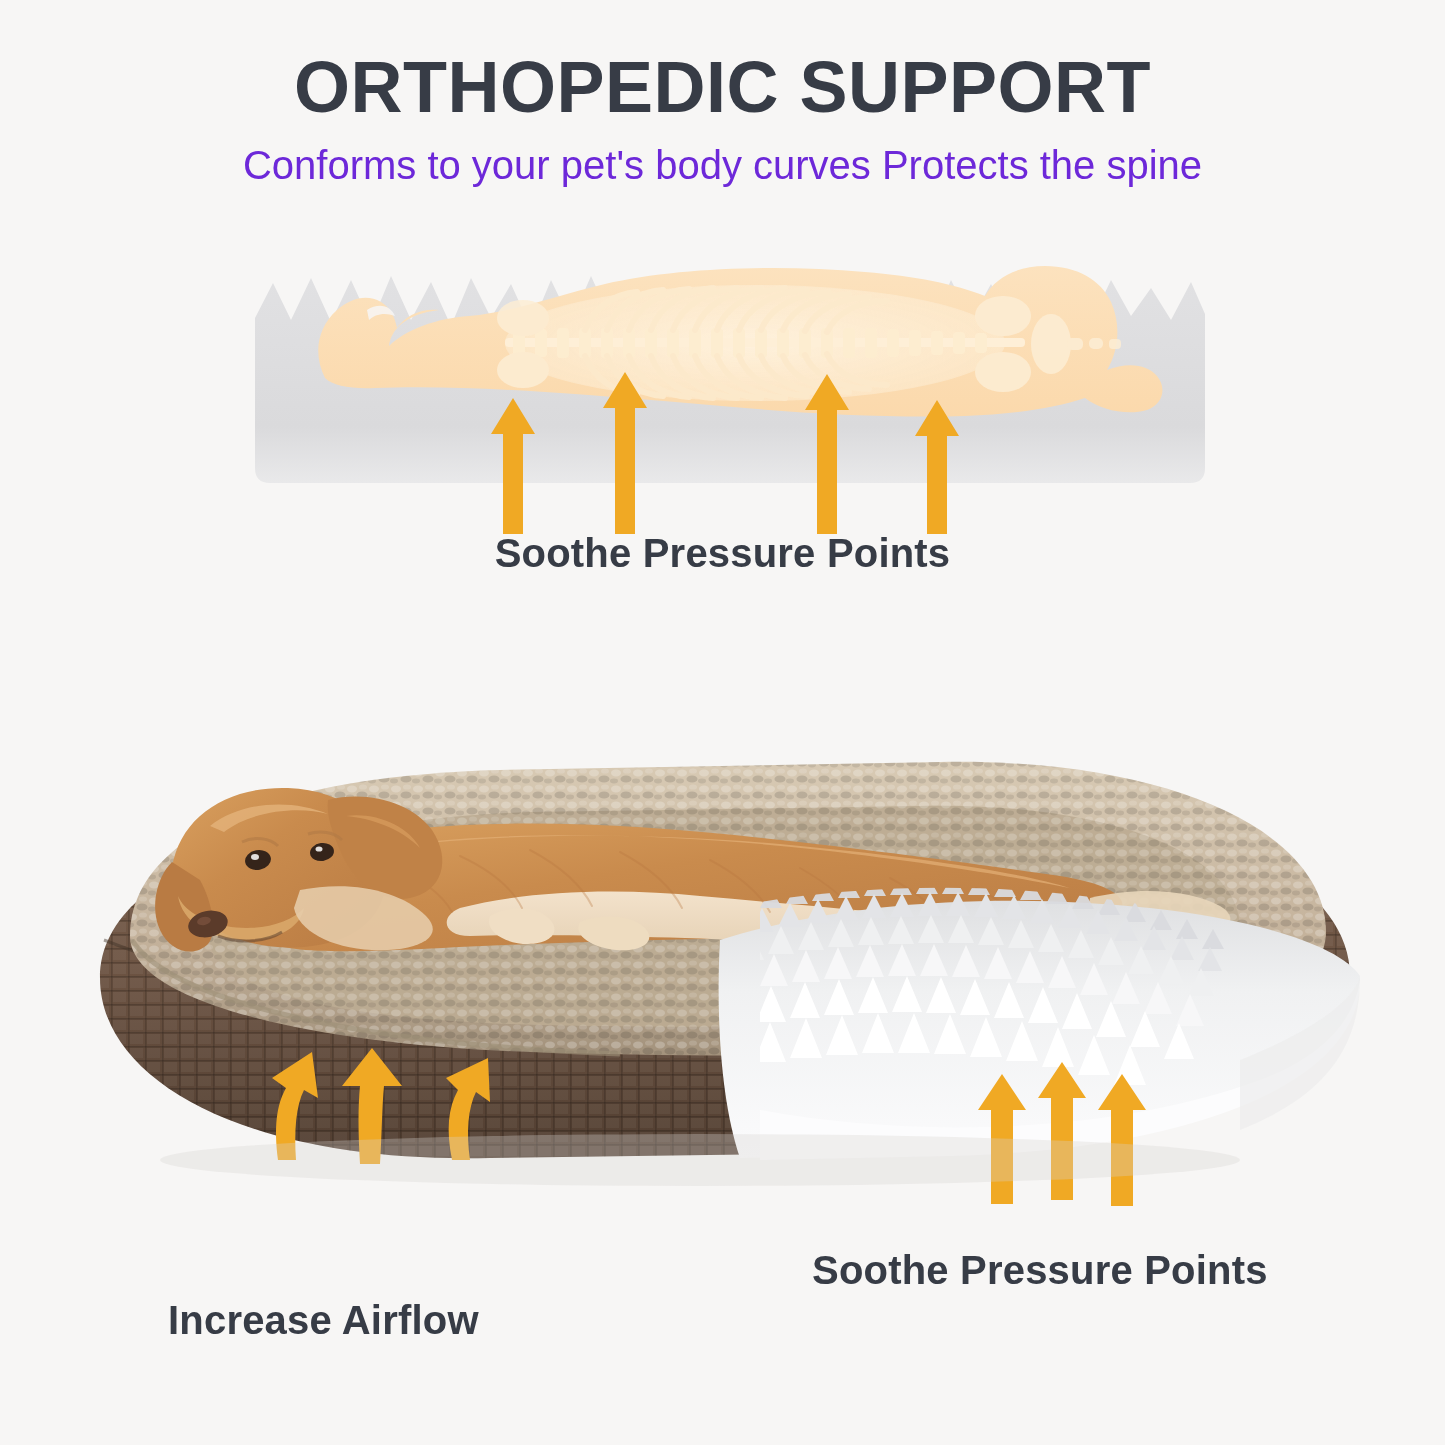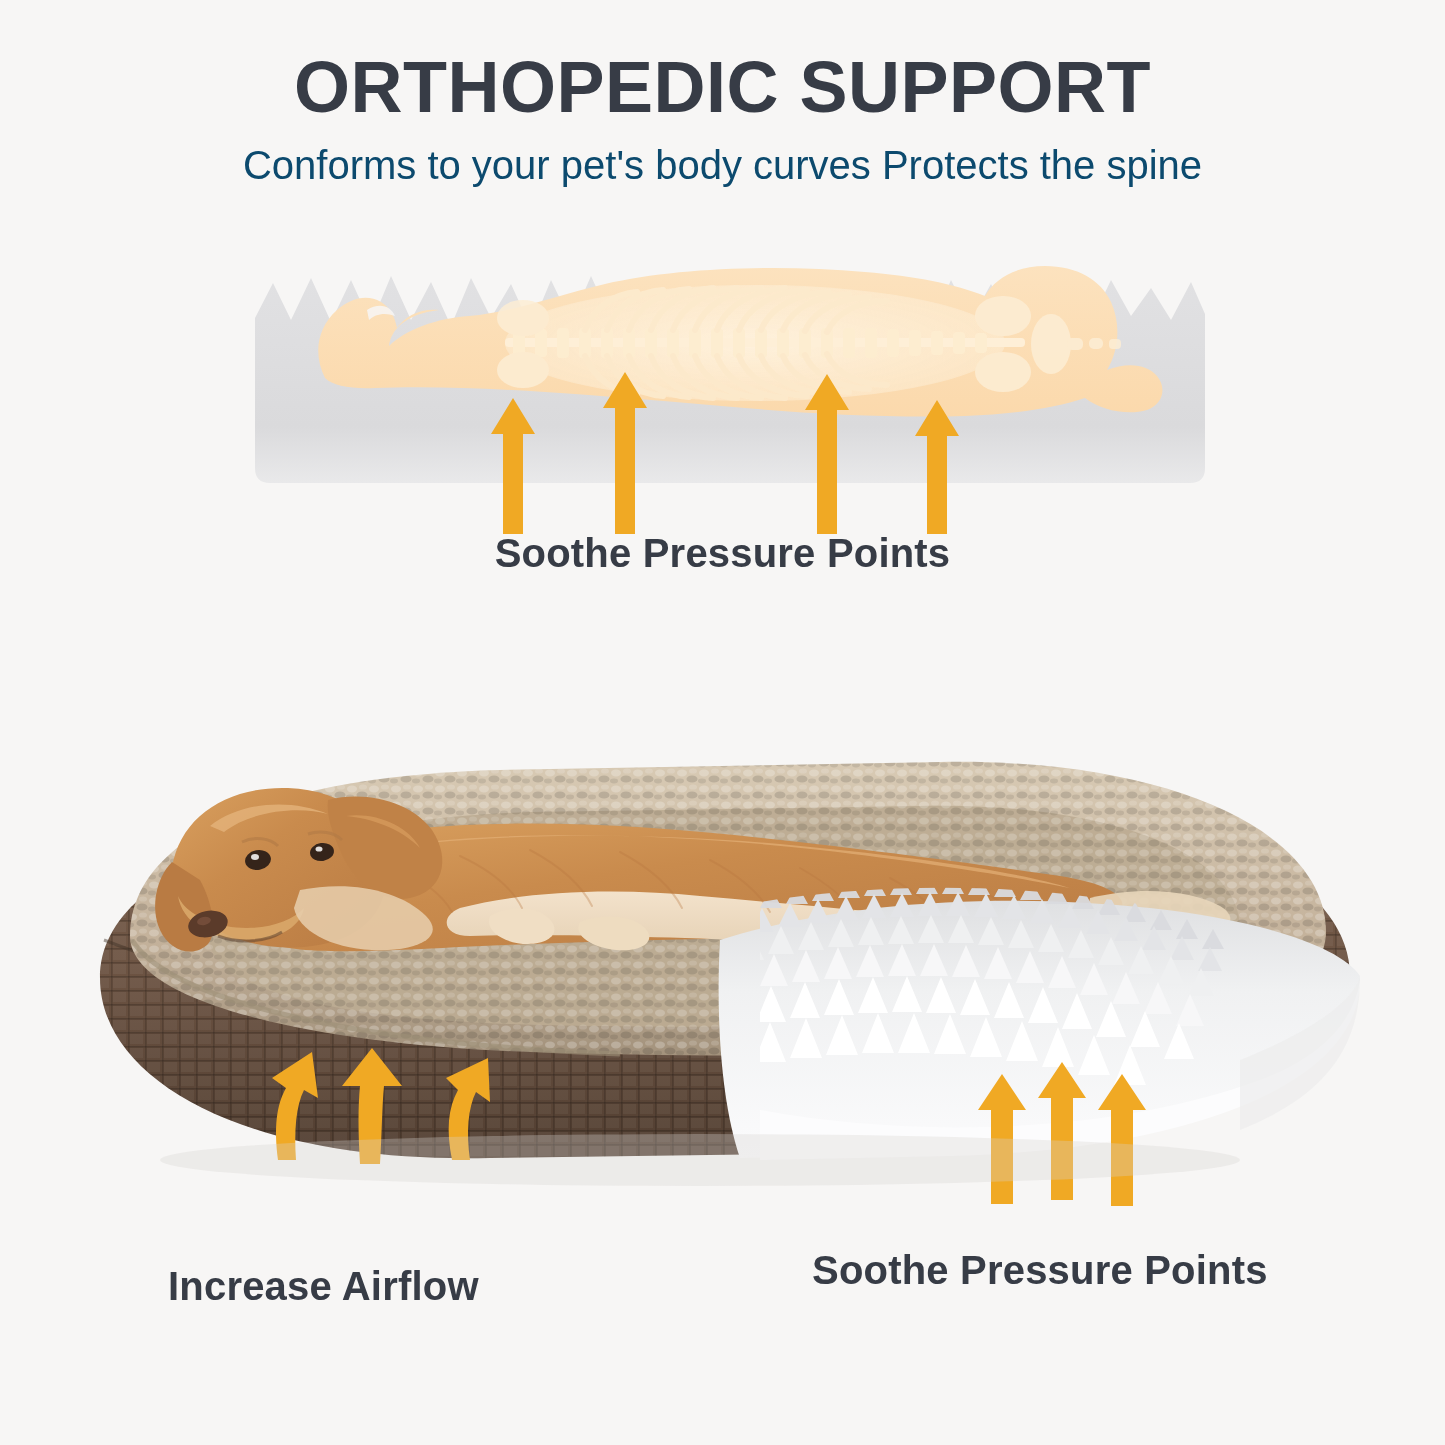--- a/index.html
+++ b/index.html
@@ -30,21 +30,21 @@
     letter-spacing: 0.5px;
     color: #373c46;
     line-height: 1.04;
     font-family: "Liberation Sans", sans-serif;
   }
   #page-subtitle {
     margin: 0;
     padding-top: 14px;
     font-size: 40px;
     font-weight: 400;
-    color: #0c4a6e;
+    color: #6d28d9;
     line-height: 1.2;
     text-align: center;
   }
 
   
   #foam-diagram {
     position: absolute;
     left: 255px;
     top: 258px;
     width: 950px;
@@ -75,21 +75,21 @@
 
   
   .caption {
     position: absolute;
     font-size: 40px;
     font-weight: 700;
     color: #373c46;
     letter-spacing: 0.2px;
     white-space: nowrap;
   }
-  #caption-airflow { left: 168px; top: 1264px; }
+  #caption-airflow { left: 168px; top: 1298px; }
   #caption-pressure-bottom { left: 812px; top: 1248px; }
 </style>
 </head>
 <body>
 
 <div id="header">
   <h1 id="page-title">ORTHOPEDIC SUPPORT</h1>
   <p id="page-subtitle">Conforms to your pet's body curves Protects the spine</p>
 </div>
 

